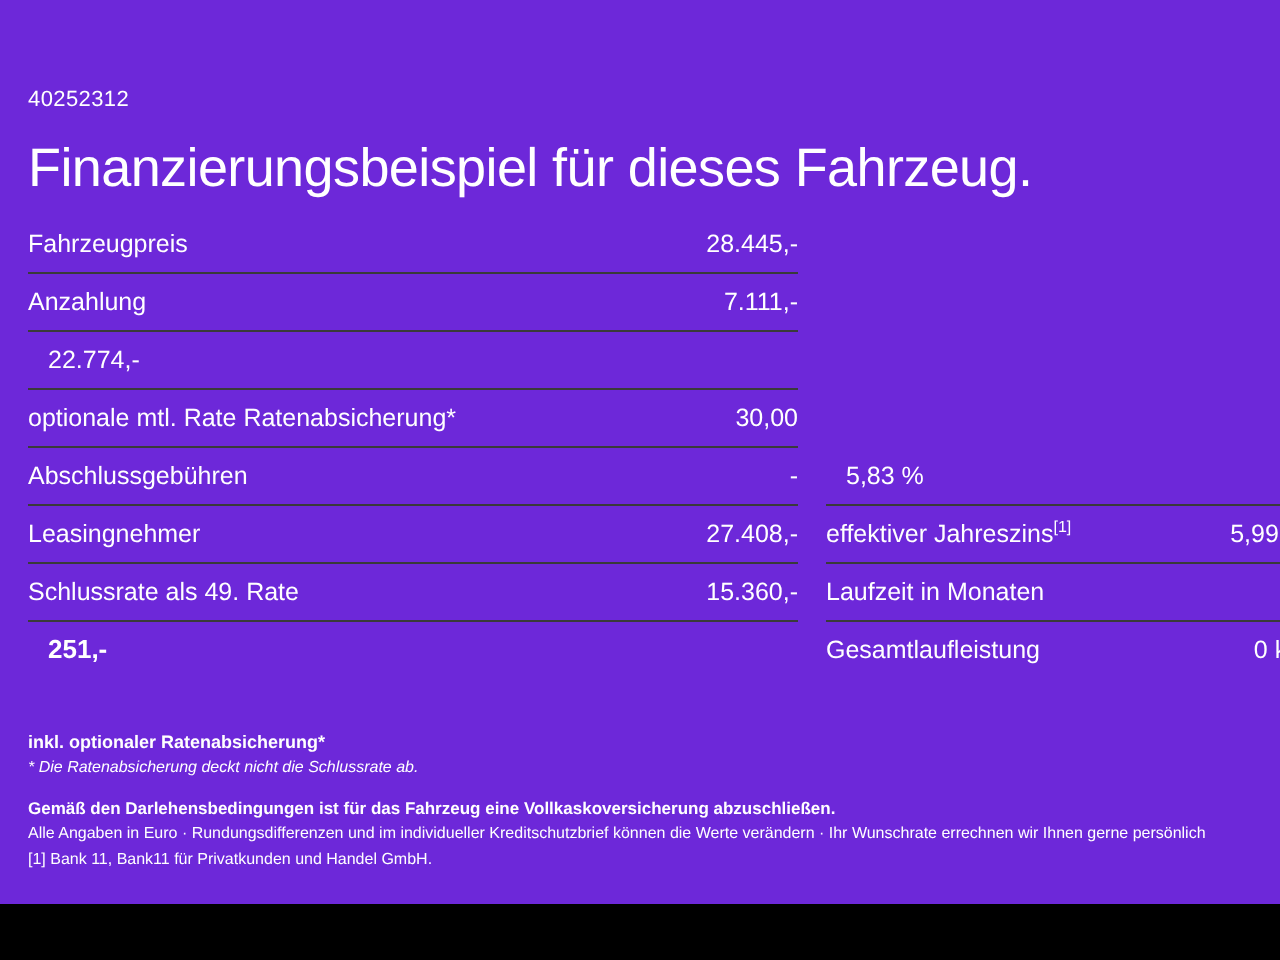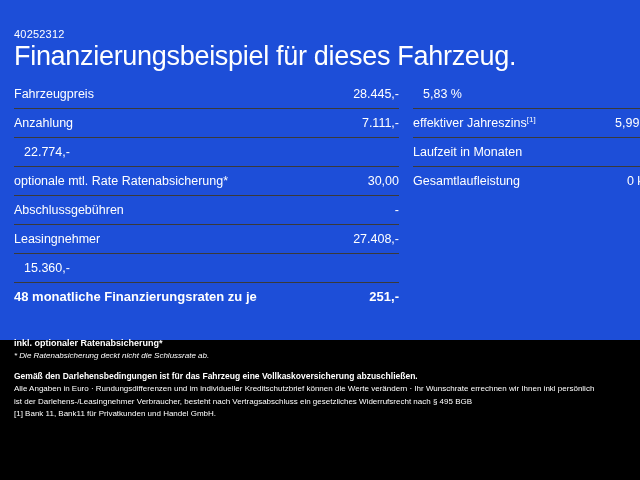--- a/index.html
+++ b/index.html
@@ -12,49 +12,50 @@
     height: 480px;
     overflow: hidden;
     font-family: "Liberation Sans", sans-serif;
     color: #ffffff;
     position: relative;
   }
   .page {
     position: absolute;
     left: 0; top: 0;
     width: 640px;
-    height: 340px;
-    background: #1d4ed8;
+    height: 452px;
+    background: #6d28d9;
     box-sizing: border-box;
-    padding: 28px 14px 0 14px;
+    padding: 44px 14px 0 14px;
   }
   .ref-id {
     font-size: 11px;
     line-height: 13px;
     color: #ffffff;
     letter-spacing: 0.2px;
   }
   .headline {
+    margin-top: 12px;
     font-size: 27px;
     line-height: 30px;
     font-weight: 400;
     letter-spacing: -0.3px;
     color: #ffffff;
   }
   .subtitle {
     margin-top: 18px;
     font-size: 13px;
     line-height: 16px;
     color: #ffffff;
   }
   .tables {
     margin-top: 9px;
     display: flex;
     flex-direction: row;
-    align-items: flex-start;
+    align-items: flex-end;
   }
   .col-left {
     width: 385px;
     flex: 0 0 385px;
   }
   .col-right {
     width: 241px;
     flex: 0 0 241px;
     margin-left: 14px;
   }
@@ -148,24 +149,24 @@
       </div>
       <div class="row">
         <span class="label">Abschlussgebühren</span>
         <span class="value">-</span>
       </div>
       <div class="row">
         <span class="label">Leasingnehmer</span>
         <span class="value">27.408,-</span>
       </div>
       <div class="row">
+        <span class="label">Schlussrate als 49. Rate</span>
         <span class="value">15.360,-</span>
       </div>
       <div class="row bold last">
-        <span class="label">48 monatliche Finanzierungsraten zu je</span>
         <span class="value">251,-</span>
       </div>
     </div>
 
     <div class="col-right">
       <div class="row">
         <span class="value">5,83 %</span>
       </div>
       <div class="row">
         <span class="label"><span>effektiver Jahreszins</span><sup>[1]</sup></span>
@@ -181,18 +182,17 @@
       </div>
     </div>
 
   </div>
 
   <div class="footnotes">
     <div class="fn-bold-small">inkl. optionaler Ratenabsicherung*</div>
     <div class="fn-small">* Die Ratenabsicherung deckt nicht die Schlussrate ab.</div>
     <div class="fn-gap"></div>
     <div class="fn-block-head">Gemäß den Darlehensbedingungen ist für das Fahrzeug eine Vollkaskoversicherung abzuschließen.</div>
-    <div class="fn-block">Alle Angaben in Euro · Rundungsdifferenzen und im individueller Kreditschutzbrief können die Werte verändern · Ihr Wunschrate errechnen wir Ihnen inkl persönlich</div>
-    <div class="fn-block">ist der Darlehens-/Leasingnehmer Verbraucher, besteht nach Vertragsabschluss ein gesetzliches Widerrufsrecht nach § 495 BGB</div>
+    <div class="fn-block">Alle Angaben in Euro · Rundungsdifferenzen und im individueller Kreditschutzbrief können die Werte verändern · Ihr Wunschrate errechnen wir Ihnen gerne persönlich</div>
     <div class="fn-block">[1] Bank 11, Bank11 für Privatkunden und Handel GmbH.</div>
   </div>
 
 </div>
 
 </body></html>

